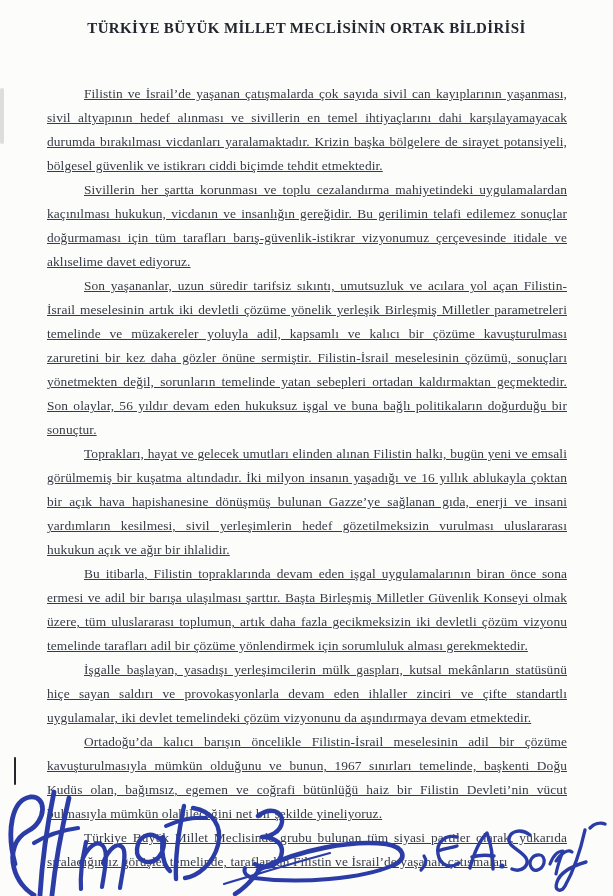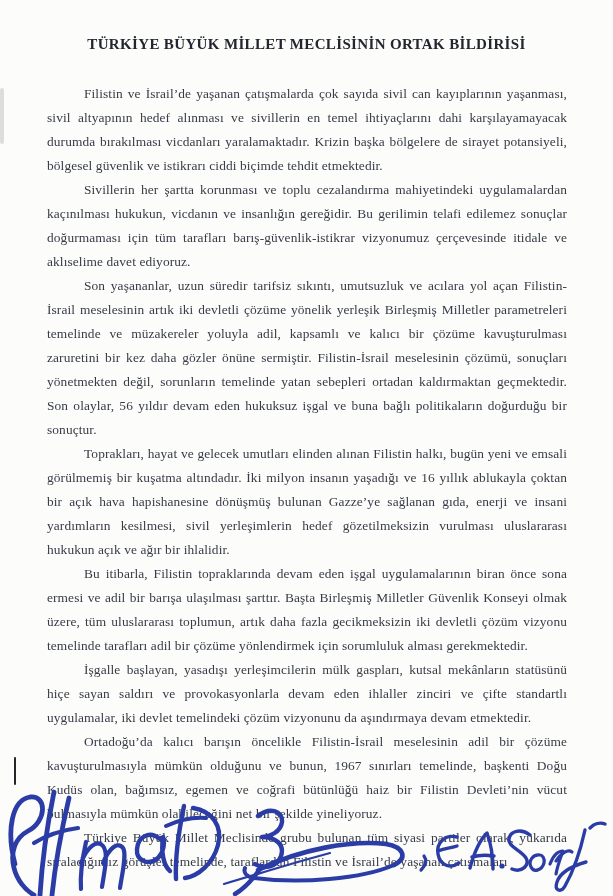--- a/index.html
+++ b/index.html
@@ -6,40 +6,41 @@
   .page {
     position: relative;
     width: 613px; height: 896px;
     margin: 0 auto;
     background: #fcfcfa;
     overflow: hidden;
     font-family: "Liberation Serif", serif;
   }
   .doc-title {
     position: absolute;
-    top: 36px; left: 0; width: 100%;
+    top: 20px; left: 0; width: 100%;
     margin: 0;
     text-align: center;
     font-size: 15px;
     font-weight: bold;
     letter-spacing: 0.35px;
     color: #23262f;
   }
   .doc-body {
     position: absolute;
     top: 82px; left: 47px; width: 520px;
   }
   .doc-body p {
     margin: 0;
     text-indent: 37px;
     text-align: justify;
     font-size: 13.4px;
     line-height: 24px;
     letter-spacing: 0.1px;
     color: #363b47;
+    text-decoration: underline;
   }
   .scan-smudge {
     position: absolute;
     left: 0; top: 88px;
     width: 4px; height: 56px;
     background: #b9b9b6;
     opacity: 0.45;
     border-radius: 2px;
   }
   .scan-mark {

